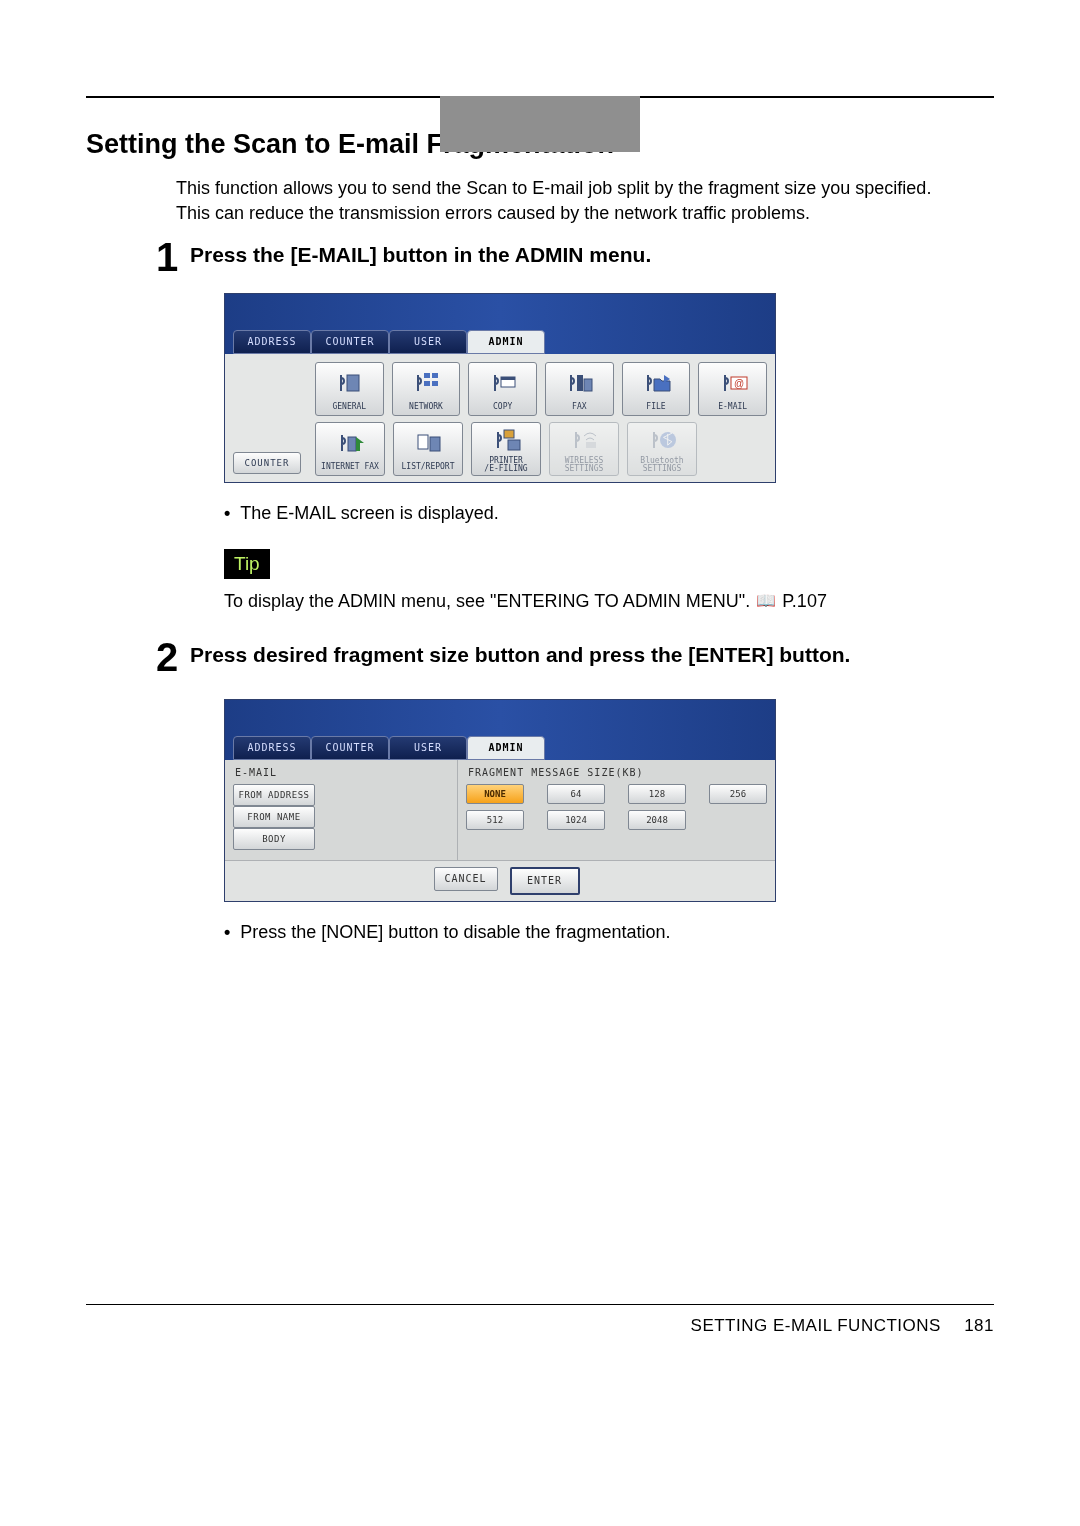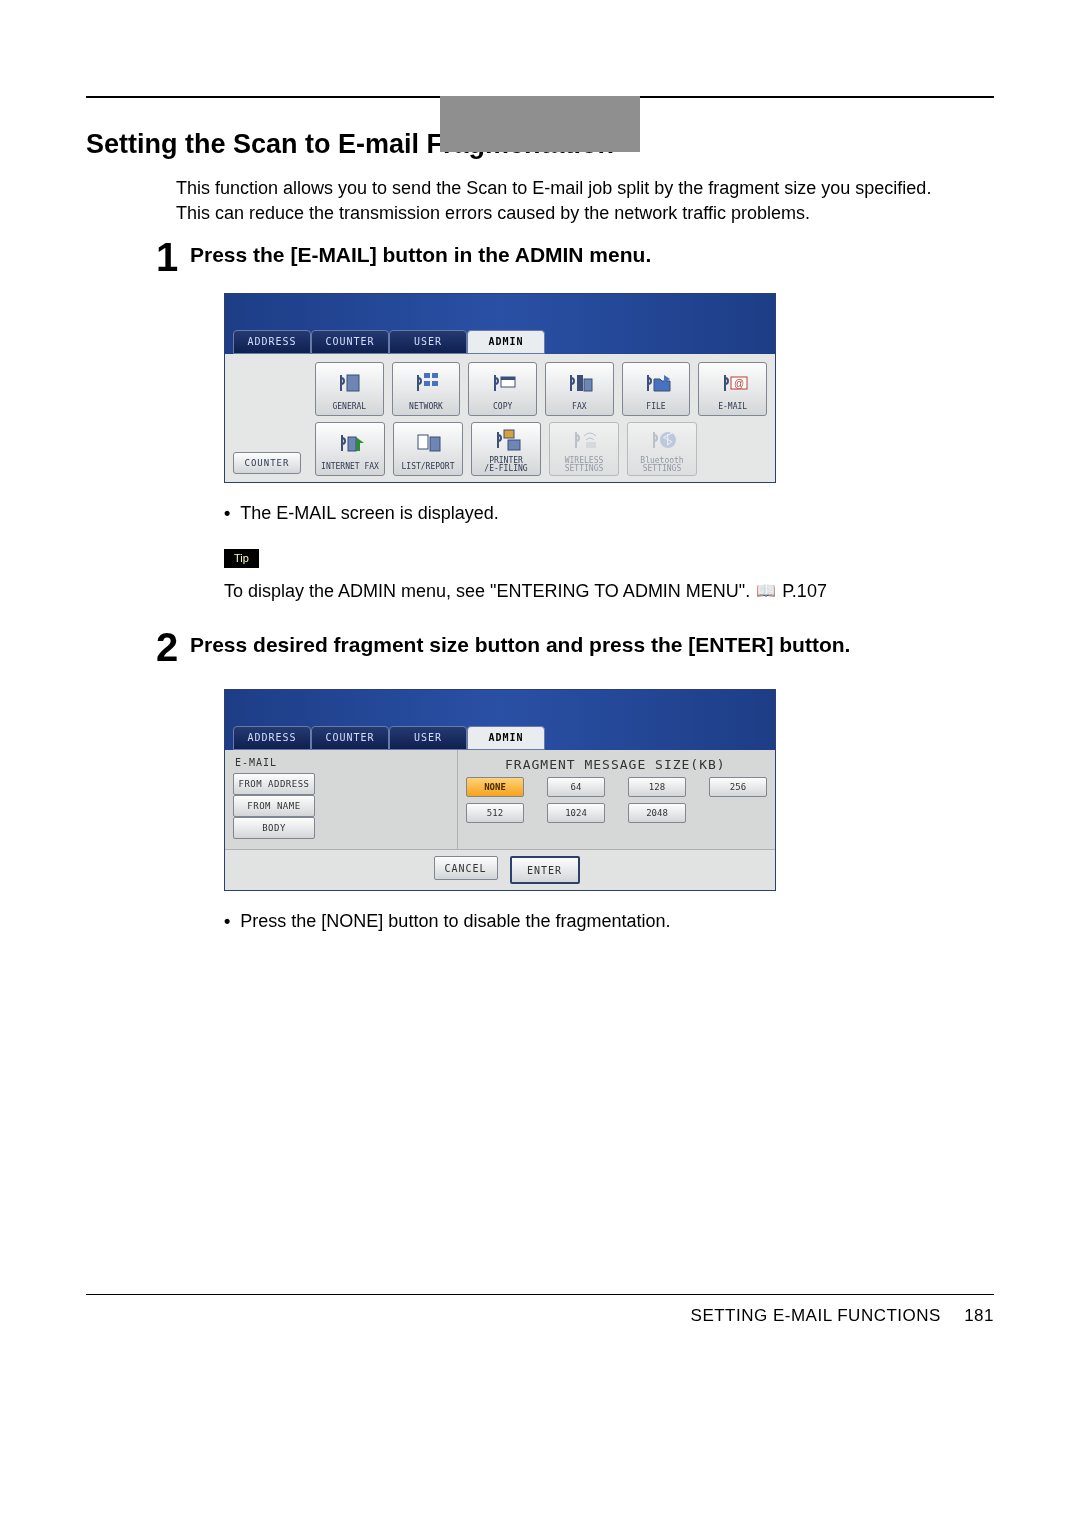--- a/index.html
+++ b/index.html
@@ -151,22 +151,22 @@
   }
   .bullet-block {
     margin-left: 138px;
     margin-top: 18px;
   }
   .bullet-block .b { display: flex; gap: 10px; }
   .bullet-block .dot { font-weight: 700; }
   .tip-tag {
     display: inline-block;
     background: #000;
-    color: #fef9c3;
-    font-size: 11px;
+    color: #bef264;
+    font-size: 19px;
     padding: 2px 10px;
     margin-left: 138px;
     margin-top: 24px;
   }
   .tip-text { margin-left: 138px; margin-top: 10px; display:flex; align-items:center; gap:6px;}
   .book-ico { font-size:16px; }
 
   
   .touch-screen2 {
     width: 550px;
@@ -197,21 +197,21 @@
     border: 1px solid #7f8792;
     border-radius: 2px;
     font-size: 9px; color:#333; 
     letter-spacing:.5px;
   }
   .s2-right {
     flex:1;
     padding: 4px 8px 10px 8px;
     color:#333;
   }
-  .s2-right .head { font-size:13px; letter-spacing:1px; padding:2px 0 4px 2px;margin-left:37px;}
+  .s2-right .head { font-size:10px; letter-spacing:1px; padding:2px 0 4px 2px;}
   .opt-row { display:flex; gap:23px; margin-bottom:6px;}
   .opt {
     width: 56px; height:18px;
     display:inline-flex; align-items:center; justify-content:center;
     background: linear-gradient(#fdfdfd,#d3d6d8);
     border:1px solid #7f8792; border-radius:2px;
     font-size:9px; color:#333;
   }
   .opt.sel { background: linear-gradient(#ffd27a,#f6a21a); color:#4a2b00; font-weight:600;}
   .dialog-btns {

